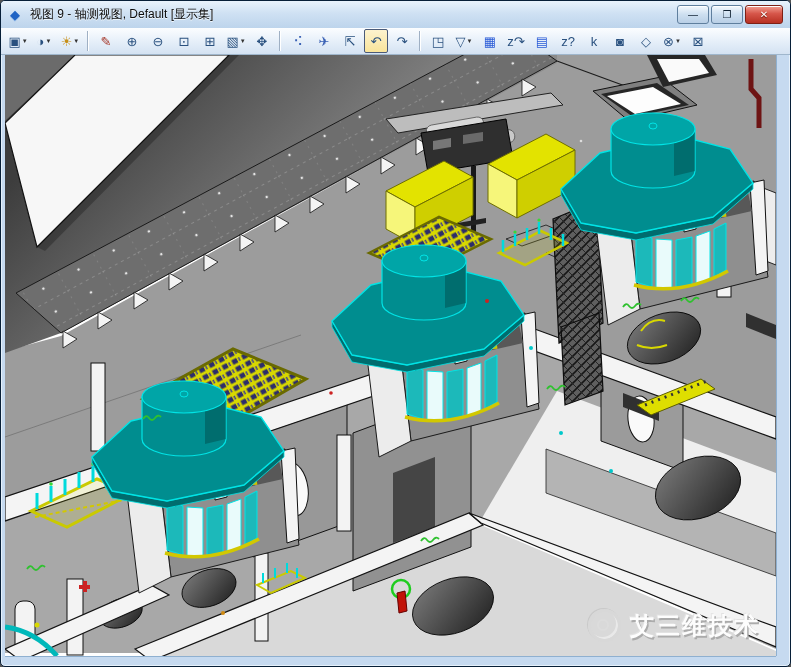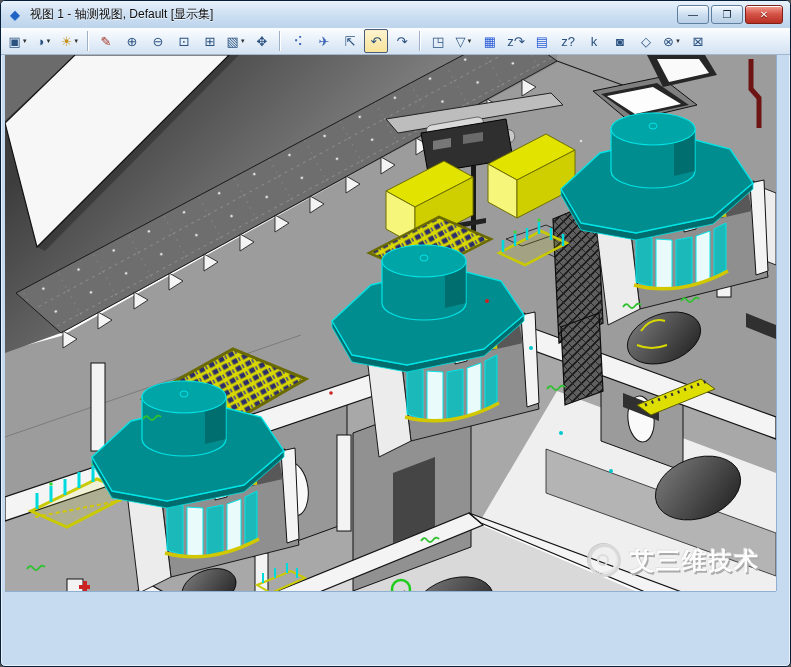--- a/index.html
+++ b/index.html
@@ -22,38 +22,38 @@
   .toolbar{position:absolute;left:0;top:27px;width:100%;height:27px;display:flex;align-items:center;
            padding-left:4px;box-sizing:border-box;background:linear-gradient(#fbfdff,#e3edf8 60%,#d4e2f2);
            border-bottom:1px solid #9fb6cc;}
   .tool{position:relative;min-width:22px;height:22px;margin:0 1px;border:1px solid transparent;border-radius:2px;
         display:flex;align-items:center;justify-content:center;font-size:13px;color:#2a517f;cursor:default;}
   .tool .g{line-height:1;}
   .tool .dd{font-size:6px;color:#333;margin-left:1px;}
   .tool.pressed{background:linear-gradient(#fdf3cf,#f9e49a);border-color:#4a5a78;}
   .tb-sep{width:1px;height:20px;background:#9fb0c4;border-right:1px solid #fff;margin:0 4px;}
   
-  .viewport{position:absolute;left:4px;top:54px;width:771px;height:536px;background:#fff;overflow:hidden;
+  .viewport{position:absolute;left:4px;top:54px;width:771px;height:601px;background:#fff;overflow:hidden;
             box-shadow:1px 0 0 #8fb0d0,0 1px 0 #8fb0d0;}
   .viewport svg{display:block;}
   .watermark{position:absolute;right:16px;bottom:14px;display:flex;align-items:center;gap:9px;pointer-events:none;}
   .wm-logo{width:27px;height:27px;border:3px solid #d8d8d8;border-radius:50%;position:relative;
            box-shadow:inset -2px -2px 0 #e9e9e9, -1px -1px 0 #c9c9c9;}
   .wm-logo:after{content:"";position:absolute;left:6px;top:7px;width:8px;height:8px;border:2px solid #dcdcdc;border-radius:50%;}
   .wm-text{font-size:24px;font-weight:bold;letter-spacing:2px;color:#fdfdfd;
            text-shadow:1.5px 1.5px 0 #ababab,-1px -1px 0 #e2e2e2;}
 </style>
 </head>
 <body>
 
 <div class="frame">
 
   <div class="titlebar">
     <span class="app-icon">◆</span>
-    <span class="title-text">视图 1 - 轴测视图, Default [显示集]</span>
+    <span class="title-text">视图 9 - 轴测视图, Default [显示集]</span>
     <span class="win-controls" id="win-controls">
         <span class="win-btn">—</span>
         <span class="win-btn">❐</span>
         <span class="win-btn close">✕</span>
       </span>
   </div>
 
   <div class="toolbar" id="toolbar">
       <span class="tool">
         <span class="g">▣</span>

